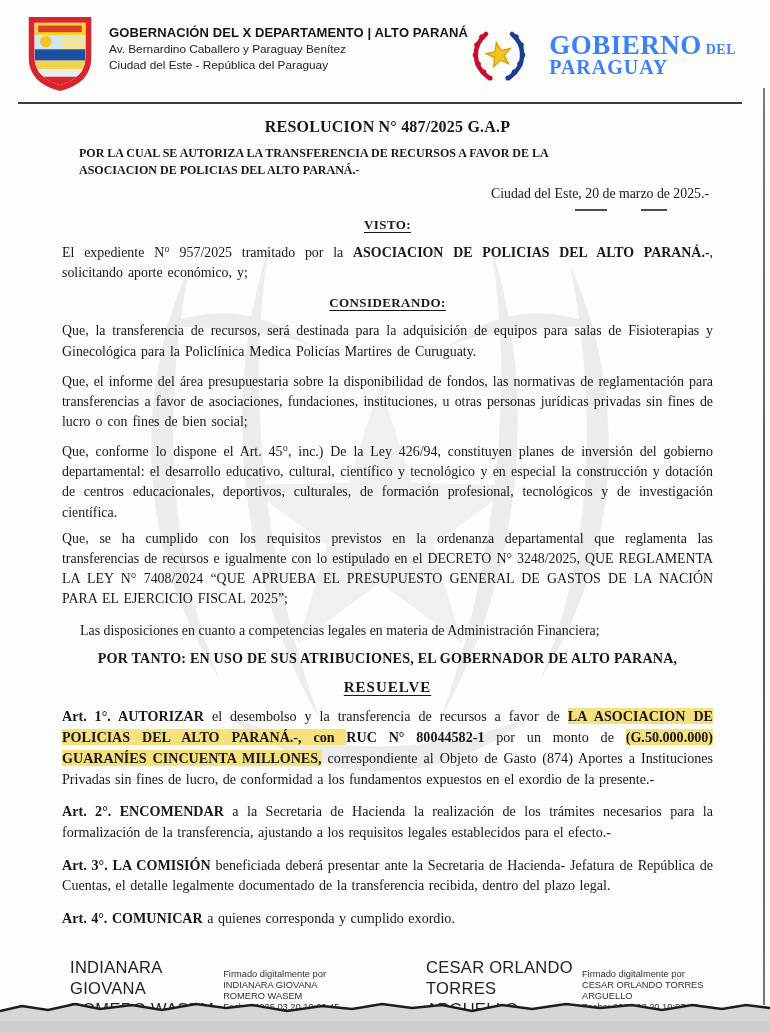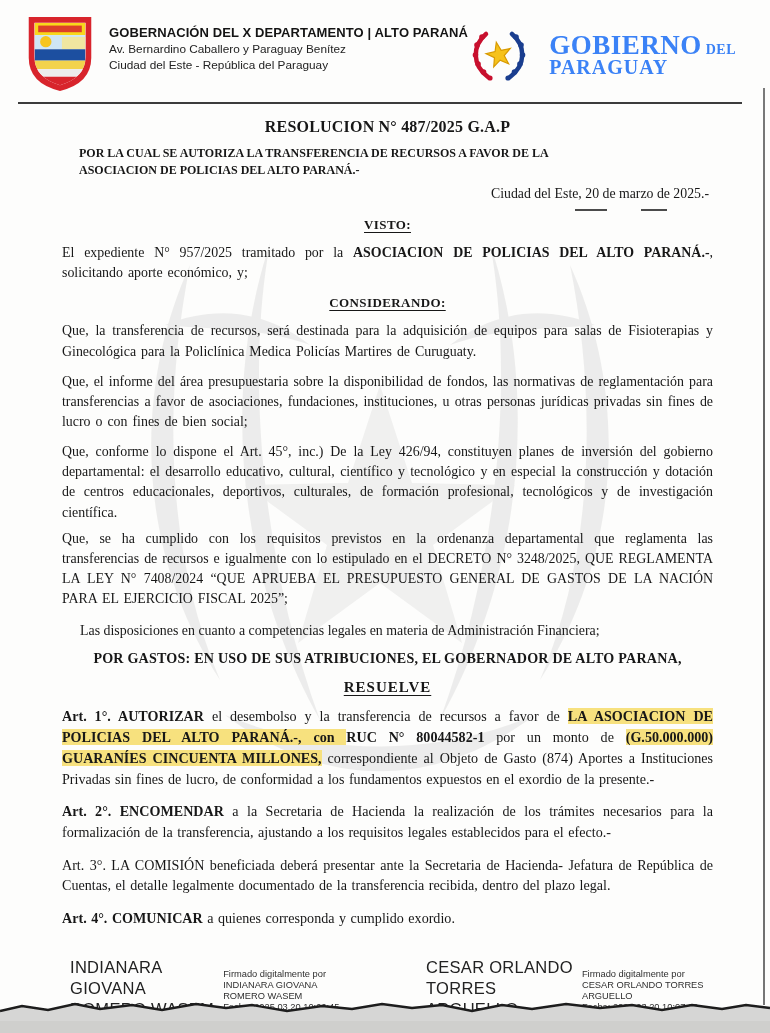--- a/index.html
+++ b/index.html
@@ -175,26 +175,26 @@
     <div class="heading">VISTO:</div>
     <p class="para"><span>El expediente N° 957/2025 tramitado por la </span><span style="font-weight: 700;">ASOCIACION DE POLICIAS DEL ALTO PARANÁ.-</span><span>, solicitando aporte económico, y;</span></p>
 
     <div class="heading mt12">CONSIDERANDO:</div>
     <p class="para">Que, la transferencia de recursos, será destinada para la adquisición de equipos para salas de Fisioterapias y Ginecológica para la Policlínica Medica Policías Martires de Curuguaty.</p>
     <p class="para">Que, el informe del área presupuestaria sobre la disponibilidad de fondos, las normativas de reglamentación para transferencias a favor de asociaciones, fundaciones,  instituciones, u otras personas jurídicas privadas sin fines de lucro o con fines de bien social;</p>
     <p class="para">Que, conforme lo dispone el Art. 45°, inc.) De la Ley 426/94, constituyen planes de inversión del gobierno departamental: el desarrollo educativo, cultural, científico y tecnológico y en especial la construcción y dotación de centros educacionales, deportivos, culturales, de formación profesional, tecnológicos y de investigación científica.</p>
     <p class="para" style="margin-top:6px">Que, se ha cumplido con los requisitos previstos en la ordenanza departamental que reglamenta las transferencias de recursos e igualmente con lo estipulado en el DECRETO N° 3248/2025, QUE REGLAMENTA LA LEY N° 7408/2024 “QUE APRUEBA EL PRESUPUESTO GENERAL DE GASTOS DE LA NACIÓN PARA EL EJERCICIO FISCAL 2025”;</p>
 
     <p class="dispo">Las disposiciones en cuanto a competencias legales en materia de Administración Financiera;</p>
-    <div class="portanto">POR GASTOS: EN USO DE SUS ATRIBUCIONES, EL GOBERNADOR DE ALTO PARANA,</div>
+    <div class="portanto">POR TANTO: EN USO DE SUS ATRIBUCIONES, EL GOBERNADOR DE ALTO PARANA,</div>
     <div class="heading resuelve">RESUELVE</div>
 
     <p class="article"><span style="font-weight: 700;">Art. 1°. AUTORIZAR </span><span>el desembolso y la transferencia de recursos a favor de </span><span class="hl" style="font-weight: 700;">LA ASOCIACION DE POLICIAS DEL ALTO PARANÁ.-, con </span><span style="font-weight: 700;">RUC N° 80044582-1 </span><span>por un monto de </span><span class="hl" style="font-weight: 700;">(G.50.000.000)</span><span> </span><span class="hl" style="font-weight: 700;">GUARANÍES CINCUENTA  MILLONES,</span><span> correspondiente al Objeto de Gasto (874) Aportes a Instituciones Privadas sin fines de lucro, de conformidad a los fundamentos expuestos en el exordio de la presente.-</span></p>
     <p class="article sp"><span style="font-weight: 700;">Art. 2°. ENCOMENDAR </span><span>a la Secretaria de Hacienda la realización de los trámites necesarios para la formalización de la transferencia, ajustando a los requisitos legales establecidos para el efecto.-</span></p>
-    <p class="article sp"><span style="font-weight: 400;">Art. 3°. LA COMISIÓN </span><span>beneficiada deberá presentar ante la Secretaria de Hacienda- Jefatura de República de Cuentas, el detalle legalmente documentado de la transferencia recibida, dentro del plazo legal.</span></p>
+    <p class="article sp"><span style="font-weight: 700;">Art. 3°. LA COMISIÓN </span><span>beneficiada deberá presentar ante la Secretaria de Hacienda- Jefatura de República de Cuentas, el detalle legalmente documentado de la transferencia recibida, dentro del plazo legal.</span></p>
     <p class="article sp"><span style="font-weight: 700;">Art. 4°. COMUNICAR </span><span>a quienes corresponda y cumplido exordio.</span></p>
   </div>
 
   <div class="sig-row">
     <div class="sig left">
       <div class="sig-top">
         <div class="big-name">
           <div>INDIANARA</div>
           <div>GIOVANA</div>
           <div>ROMERO WASEM</div>

